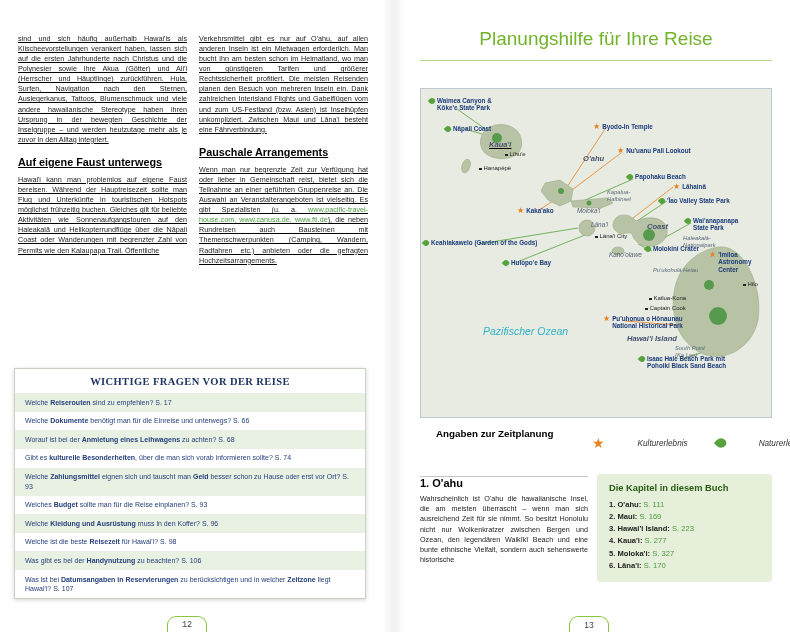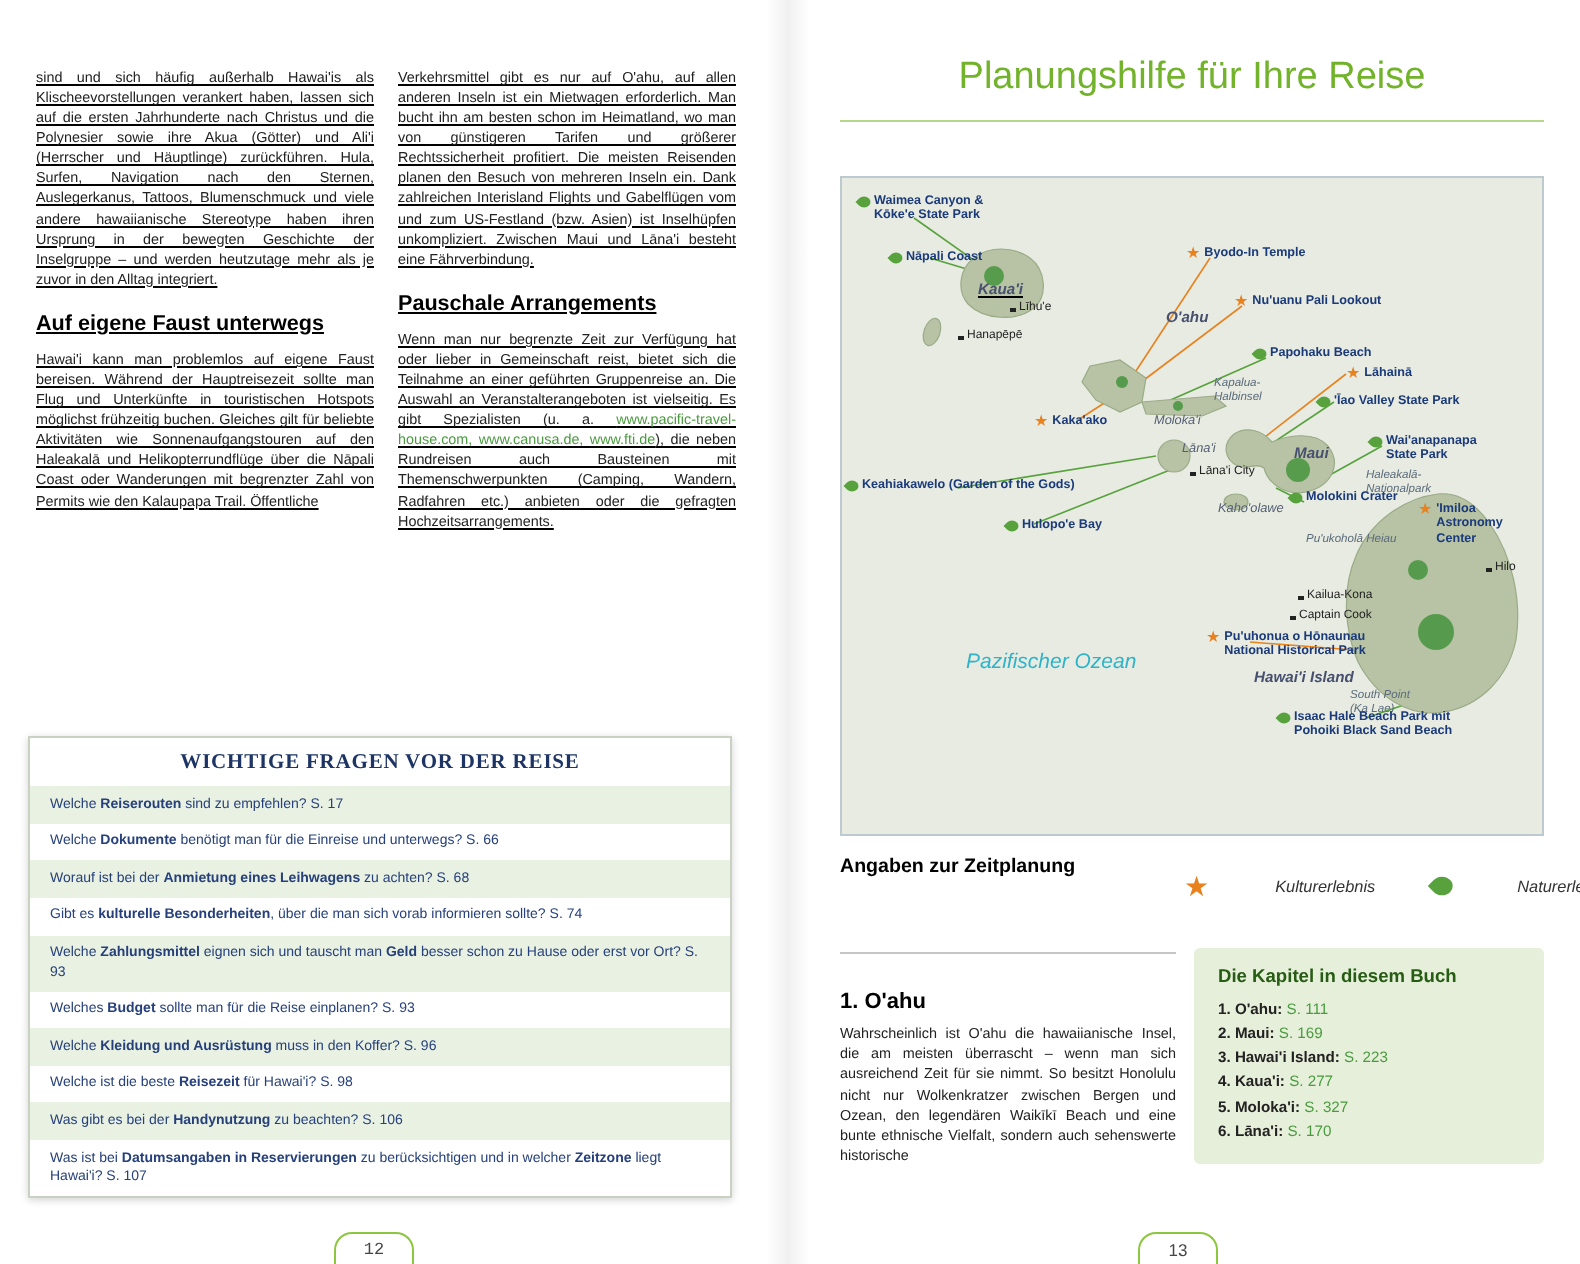--- a/index.html
+++ b/index.html
@@ -47,30 +47,30 @@
   .ml.island .txt{font-style:italic;font-weight:bold;color:#47506e;font-size:7.6px;}
   .ml.island-sm .txt{font-style:italic;font-weight:normal;color:#555f72;font-size:6.4px;}
   .ml.town .txt{font-weight:normal;color:#222;font-size:6px;}
   .ml.ocean .txt{font-style:italic;color:#2fb3c9;font-size:10.5px;font-weight:normal;}
   .ml .star-ic{color:#e8821e;font-size:8px;line-height:1;flex:none;}
   .ml .leaf-ic{width:6px;height:6px;background:#57a23c;border-radius:0 70% 50% 70%;
                transform:rotate(-45deg);flex:none;margin-top:1px;}
   .ml .town-dot{width:2.5px;height:2.5px;background:#222;flex:none;margin-top:2.5px;}
 
   .zeit{position:absolute;left:25px;top:428px;width:168px;}
-  .zeit h3{font-size:9.8px;margin:0 0 4px;color:#000;}
+  .zeit h3{font-size:9.8px;margin:0 16px 4px;color:#000;}
   .zeit p{font-size:7.2px;line-height:1.42;margin:0;text-align:justify;color:#222;}
 
   .legend{position:absolute;left:197px;top:436px;display:flex;gap:28px;}
   .lg-item{display:flex;align-items:center;gap:5px;}
   .legend .star-ic{font-size:14px;color:#e8821e;line-height:1;}
   .legend .leaf-ic{width:10px;height:10px;background:#57a23c;border-radius:0 70% 50% 70%;transform:rotate(-45deg);}
   .lg-label{font-size:8.2px;font-style:italic;color:#333;padding-left:28px;}
 
-  .oahu{position:absolute;left:25px;top:476px;width:168px;border-top:1px solid #c5c5c5;padding-top:18px;}
+  .oahu{position:absolute;left:25px;top:476px;width:168px;border-top:1px solid #c5c5c5;padding-top:0;}
   .oahu h3{font-size:11px;margin:0 0 5px;color:#000;}
   .oahu p{font-size:7.2px;line-height:1.42;margin:0;text-align:justify;color:#222;hyphens:auto;}
 
   .chapter-box{position:absolute;left:202px;top:474px;width:175px;background:#e6efd9;border-radius:3px;
                padding:9px 12px 10px;box-sizing:border-box;}
   .cb-title{font-size:9.3px;font-weight:bold;color:#275c14;margin-bottom:6px;}
   .cb-row{font-size:7.6px;line-height:1.6;color:#222;}
   .cb-name{font-weight:bold;}
   .cb-ref{color:#4a9b3f;}
 </style>
@@ -219,21 +219,21 @@
             <span class="txt">Haleakalā-<br>Nationalpark</span>
           </div>
           <div class="ml island-sm" style="left: 170px; top: 132px;">
             <span class="txt">Lāna'i</span>
           </div>
           <div class="ml town" style="left: 174px; top: 144px;">
             <span class="town-dot"></span>
             <span class="txt">Lāna'i City</span>
           </div>
           <div class="ml island" style="left: 226px; top: 134px;">
-            <span class="txt">Maui</span>
+            <span class="txt">Coast</span>
           </div>
           <div class="ml leaf" style="left: 2px; top: 150px;">
             <span class="leaf-ic"></span>
             <span class="txt">Keahiakawelo (Garden of the Gods)</span>
           </div>
           <div class="ml island-sm" style="left: 188px; top: 162px;">
             <span class="txt">Kaho'olawe</span>
           </div>
           <div class="ml leaf" style="left: 224px; top: 156px;">
             <span class="leaf-ic"></span>

